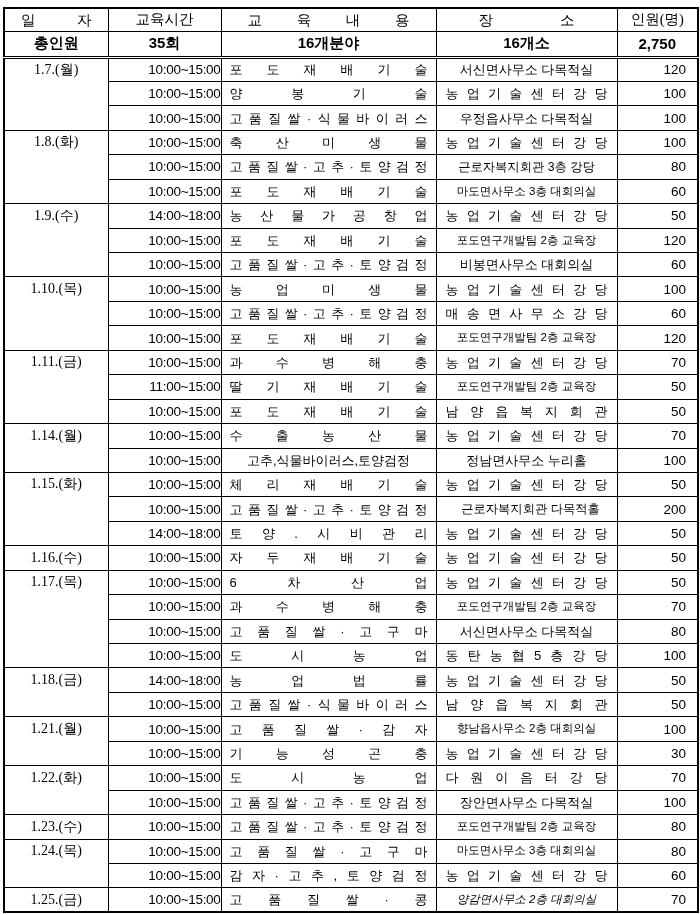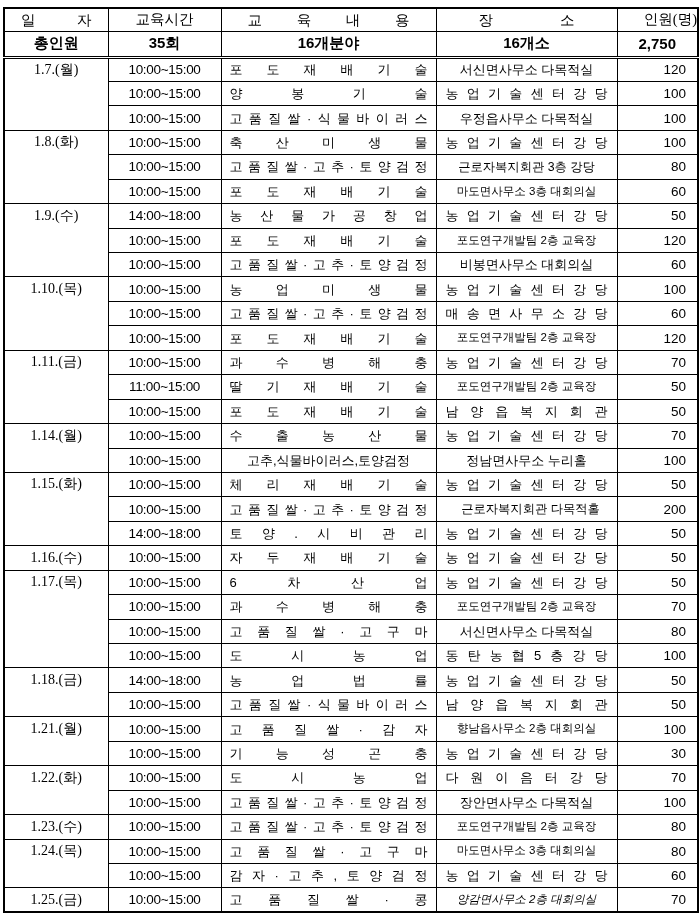--- a/index.html
+++ b/index.html
@@ -27,21 +27,21 @@
   tr.hB{height:26px;}
   tr.hB td{
     font-weight:bold;font-size:15px;text-align:center;
     border-bottom:3px double #000;
   }
   tbody tr{height:24.45px;}
   td.c-date{
     font-family:"Liberation Serif","DejaVu Serif",serif;
     font-size:14px;text-align:center;vertical-align:top;padding-top:2.5px;
   }
-  td.c-time{font-size:13.5px;text-align:center;letter-spacing:-0.3px;}
+  td.c-time{font-size:13.5px;text-align:right;letter-spacing:-0.3px;}
   td.c-content{font-size:13px;}
   td.c-place{font-size:13px;text-align:left;}
   td.c-count{font-size:13.5px;text-align:right;padding-right:11px;}
   .in{display:flex;align-items:center;line-height:1;}
   .in.between{justify-content:space-between;}
   .in.center{justify-content:center;}
   td.c-content .in{padding:0 8px;}
   td.c-place .in{padding:0 9px;}
   tr.hA th.c-date .in{padding:0 16px;}
   tr.hA th.c-content .in{padding:0 26px;}
@@ -75,21 +75,21 @@
               <span>내</span>
               <span>용</span>
             </div>
           </th>
         <th class="c-place">
             <div class="in between">
               <span>장</span>
               <span>소</span>
             </div>
           </th>
-        <th class="c-count" style="text-align:right;">인원(명)</th>
+        <th class="c-count" style="text-align:center;">인원(명)</th>
       </tr>
       <tr class="hB">
         <td>총인원</td>
         <td>35회</td>
         <td>16개분야</td>
         <td>16개소</td>
         <td>2,750</td>
       </tr>
     </thead>
     <tbody>

